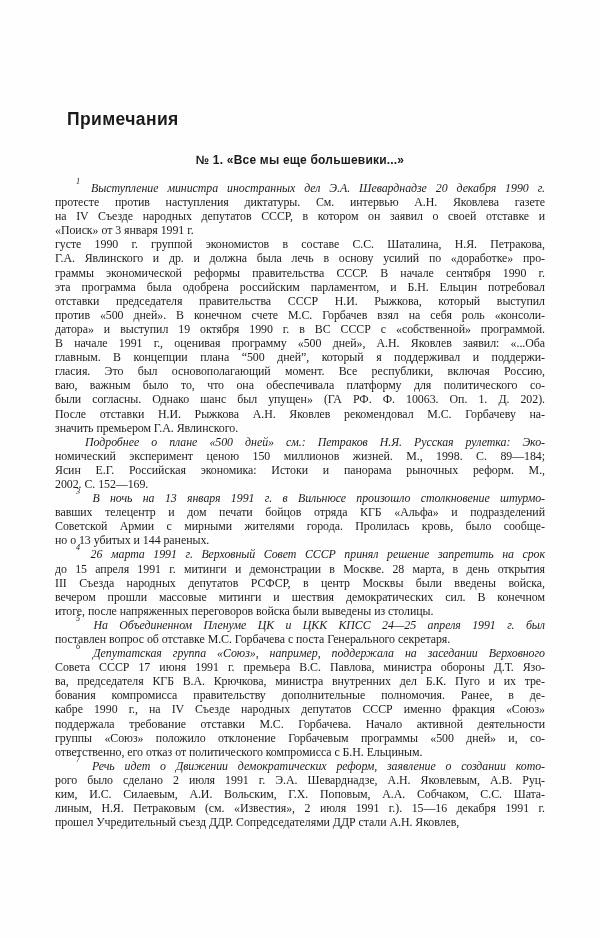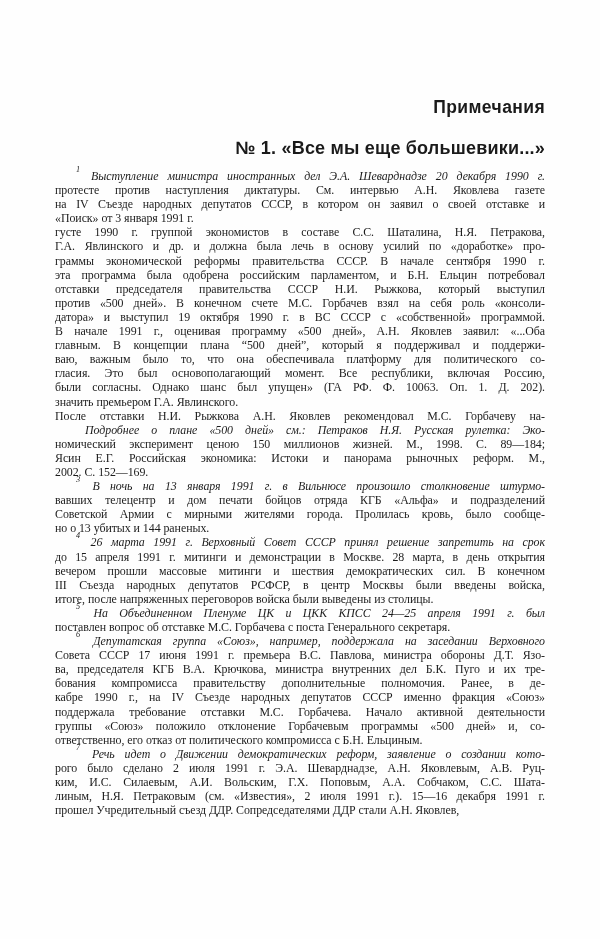--- a/index.html
+++ b/index.html
@@ -17,30 +17,30 @@
     position: absolute;
     top: 97px;
     left: 55px;
     width: 490px;
   }
   .title {
     font-family: "Liberation Sans", sans-serif;
     font-weight: 700;
     font-size: 17.5px;
     line-height: 21px;
-    text-align: right;
+    text-align: left;
     letter-spacing: 0.4px;
-    margin: 0;
+    margin: 12px;
   }
   .heading {
     font-family: "Liberation Sans", sans-serif;
     font-weight: 700;
-    font-size: 18px;
+    font-size: 12px;
     line-height: 16px;
-    text-align: right;
+    text-align: center;
     letter-spacing: 0.2px;
     margin: 22px 0 0 0;
   }
   .notes-body {
     margin-top: 13px;
     font-family: "Liberation Serif", serif;
     font-size: 11.9px;
     line-height: 14.1px;
     color: #1c1c1c;
   }
@@ -78,37 +78,37 @@
         <div class="line para-end">«Поиск» от 3 января 1991 г.</div>
         <div class="line">густе 1990 г. группой экономистов в составе С.С. Шаталина, Н.Я. Петракова,</div>
         <div class="line">Г.А. Явлинского и др. и должна была лечь в основу усилий по «доработке» про-</div>
         <div class="line">граммы экономической реформы правительства СССР. В начале сентября 1990 г.</div>
         <div class="line">эта программа была одобрена российским парламентом, и Б.Н. Ельцин потребовал</div>
         <div class="line">отставки председателя правительства СССР Н.И. Рыжкова, который выступил</div>
         <div class="line">против «500 дней». В конечном счете М.С. Горбачев взял на себя роль «консоли-</div>
         <div class="line">датора» и выступил 19 октября 1990 г. в ВС СССР с «собственной» программой.</div>
         <div class="line">В начале 1991 г., оценивая программу «500 дней», А.Н. Яковлев заявил: «...Оба</div>
         <div class="line">главным. В концепции плана “500 дней”, который я поддерживал и поддержи-</div>
+        <div class="line">гласия. Это был основополагающий момент. Все республики, включая Россию,</div>
         <div class="line">ваю, важным было то, что она обеспечивала платформу для политического со-</div>
-        <div class="line">гласия. Это был основополагающий момент. Все республики, включая Россию,</div>
         <div class="line">были согласны. Однако шанс был упущен» (ГА РФ. Ф. 10063. Оп. 1. Д. 202).</div>
+        <div class="line">После отставки Н.И. Рыжкова А.Н. Яковлев рекомендовал М.С. Горбачеву на-</div>
         <div class="line para-end">значить премьером Г.А. Явлинского.</div>
-        <div class="line">После отставки Н.И. Рыжкова А.Н. Яковлев рекомендовал М.С. Горбачеву на-</div>
         <div class="line first plain">Подробнее о плане «500 дней» см.: Петраков Н.Я. Русская рулетка: Эко-</div>
         <div class="line">номический эксперимент ценою 150 миллионов жизней. М., 1998. С. 89—184;</div>
         <div class="line">Ясин Е.Г. Российская экономика: Истоки и панорама рыночных реформ. М.,</div>
         <div class="line para-end">2002. С. 152—169.</div>
         <div class="line first marked"><sup class="fn-marker">3</sup> В ночь на 13 января 1991 г. в Вильнюсе произошло столкновение штурмо-</div>
         <div class="line">вавших телецентр и дом печати бойцов отряда КГБ «Альфа» и подразделений</div>
         <div class="line">Советской Армии с мирными жителями города. Пролилась кровь, было сообще-</div>
         <div class="line para-end">но о 13 убитых и 144 раненых.</div>
         <div class="line first marked"><sup class="fn-marker">4</sup> 26 марта 1991 г. Верховный Совет СССР принял решение запретить на срок</div>
         <div class="line">до 15 апреля 1991 г. митинги и демонстрации в Москве. 28 марта, в день открытия</div>
+        <div class="line">III Съезда народных депутатов РСФСР, в центр Москвы были введены войска,</div>
         <div class="line">вечером прошли массовые митинги и шествия демократических сил. В конечном</div>
-        <div class="line">III Съезда народных депутатов РСФСР, в центр Москвы были введены войска,</div>
         <div class="line para-end">итоге, после напряженных переговоров войска были выведены из столицы.</div>
         <div class="line first marked"><sup class="fn-marker">5</sup> На Объединенном Пленуме ЦК и ЦКК КПСС 24—25 апреля 1991 г. был</div>
         <div class="line para-end">поставлен вопрос об отставке М.С. Горбачева с поста Генерального секретаря.</div>
         <div class="line first marked"><sup class="fn-marker">6</sup> Депутатская группа «Союз», например, поддержала на заседании Верховного</div>
         <div class="line">Совета СССР 17 июня 1991 г. премьера В.С. Павлова, министра обороны Д.Т. Язо-</div>
         <div class="line">ва, председателя КГБ В.А. Крючкова, министра внутренних дел Б.К. Пуго и их тре-</div>
         <div class="line">бования компромисса правительству дополнительные полномочия. Ранее, в де-</div>
         <div class="line">кабре 1990 г., на IV Съезде народных депутатов СССР именно фракция «Союз»</div>
         <div class="line">поддержала требование отставки М.С. Горбачева. Начало активной деятельности</div>
         <div class="line">группы «Союз» положило отклонение Горбачевым программы «500 дней» и, со-</div>

